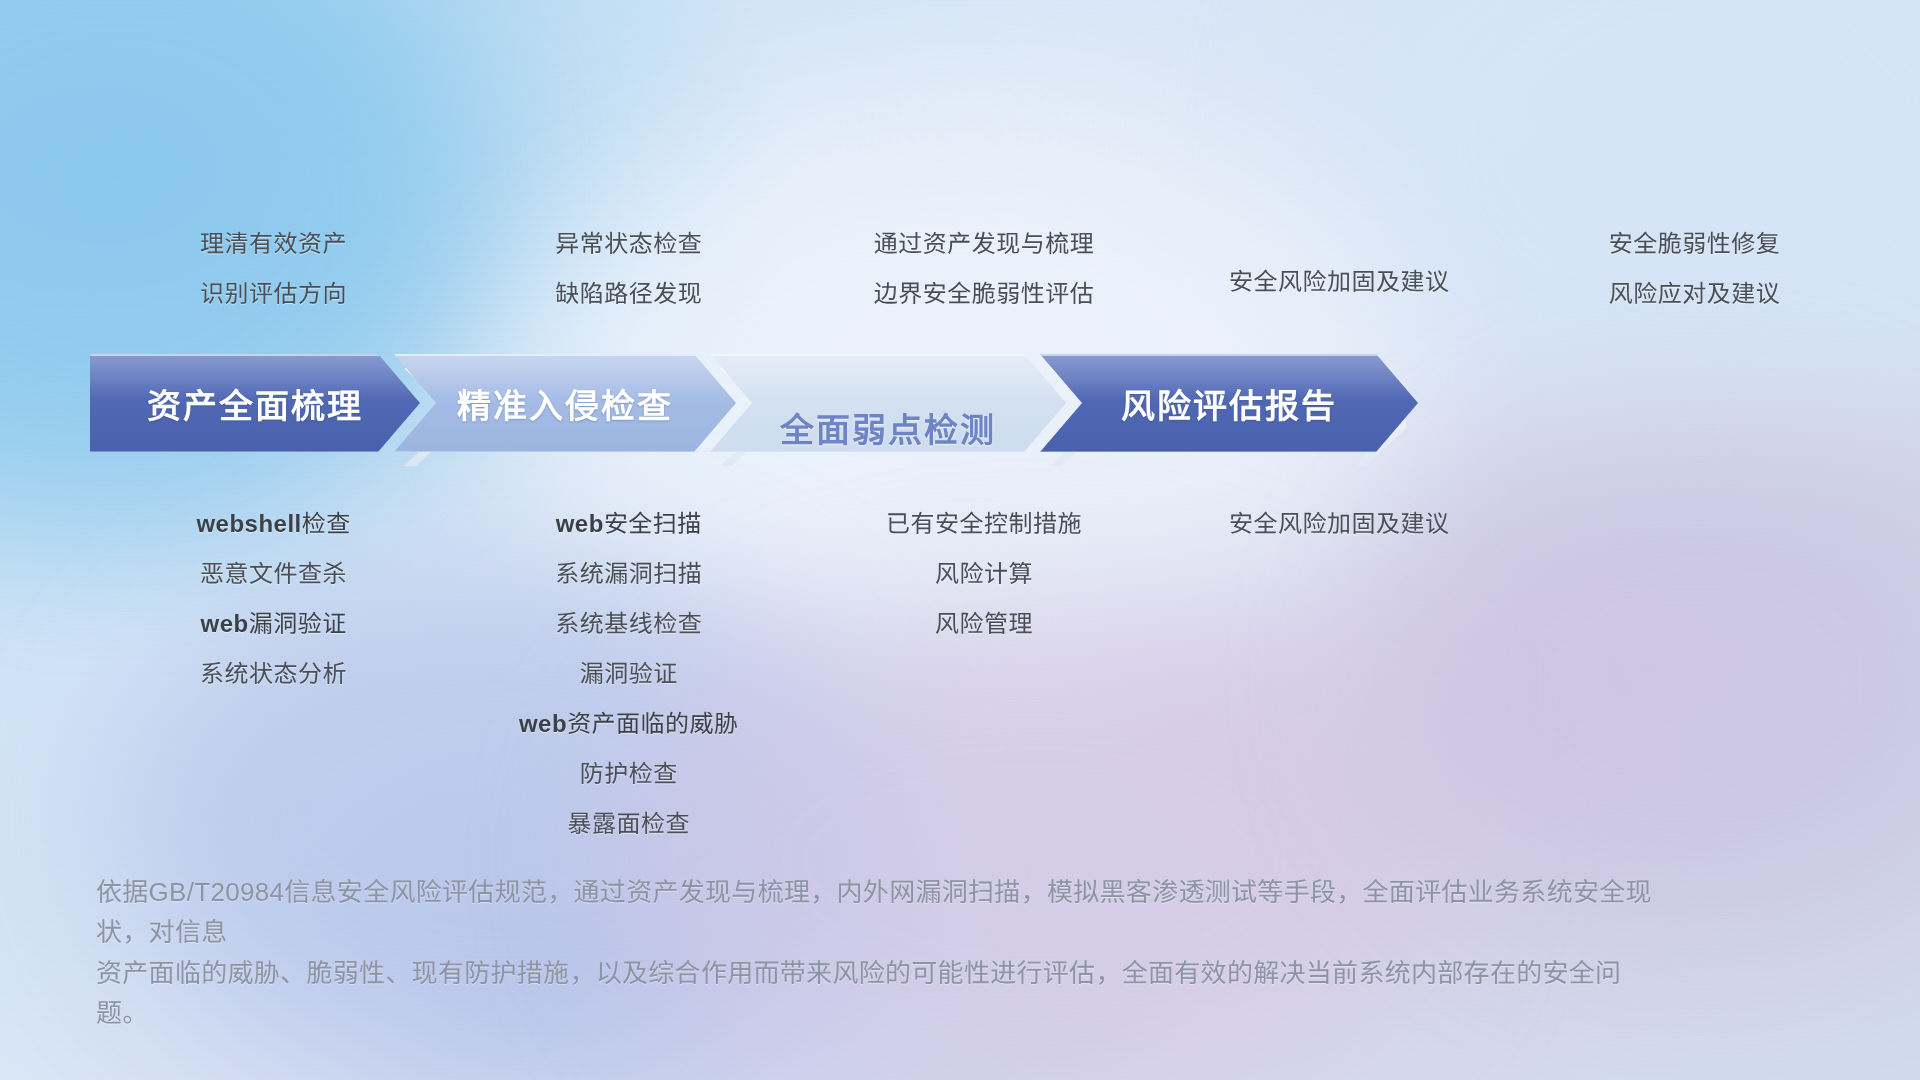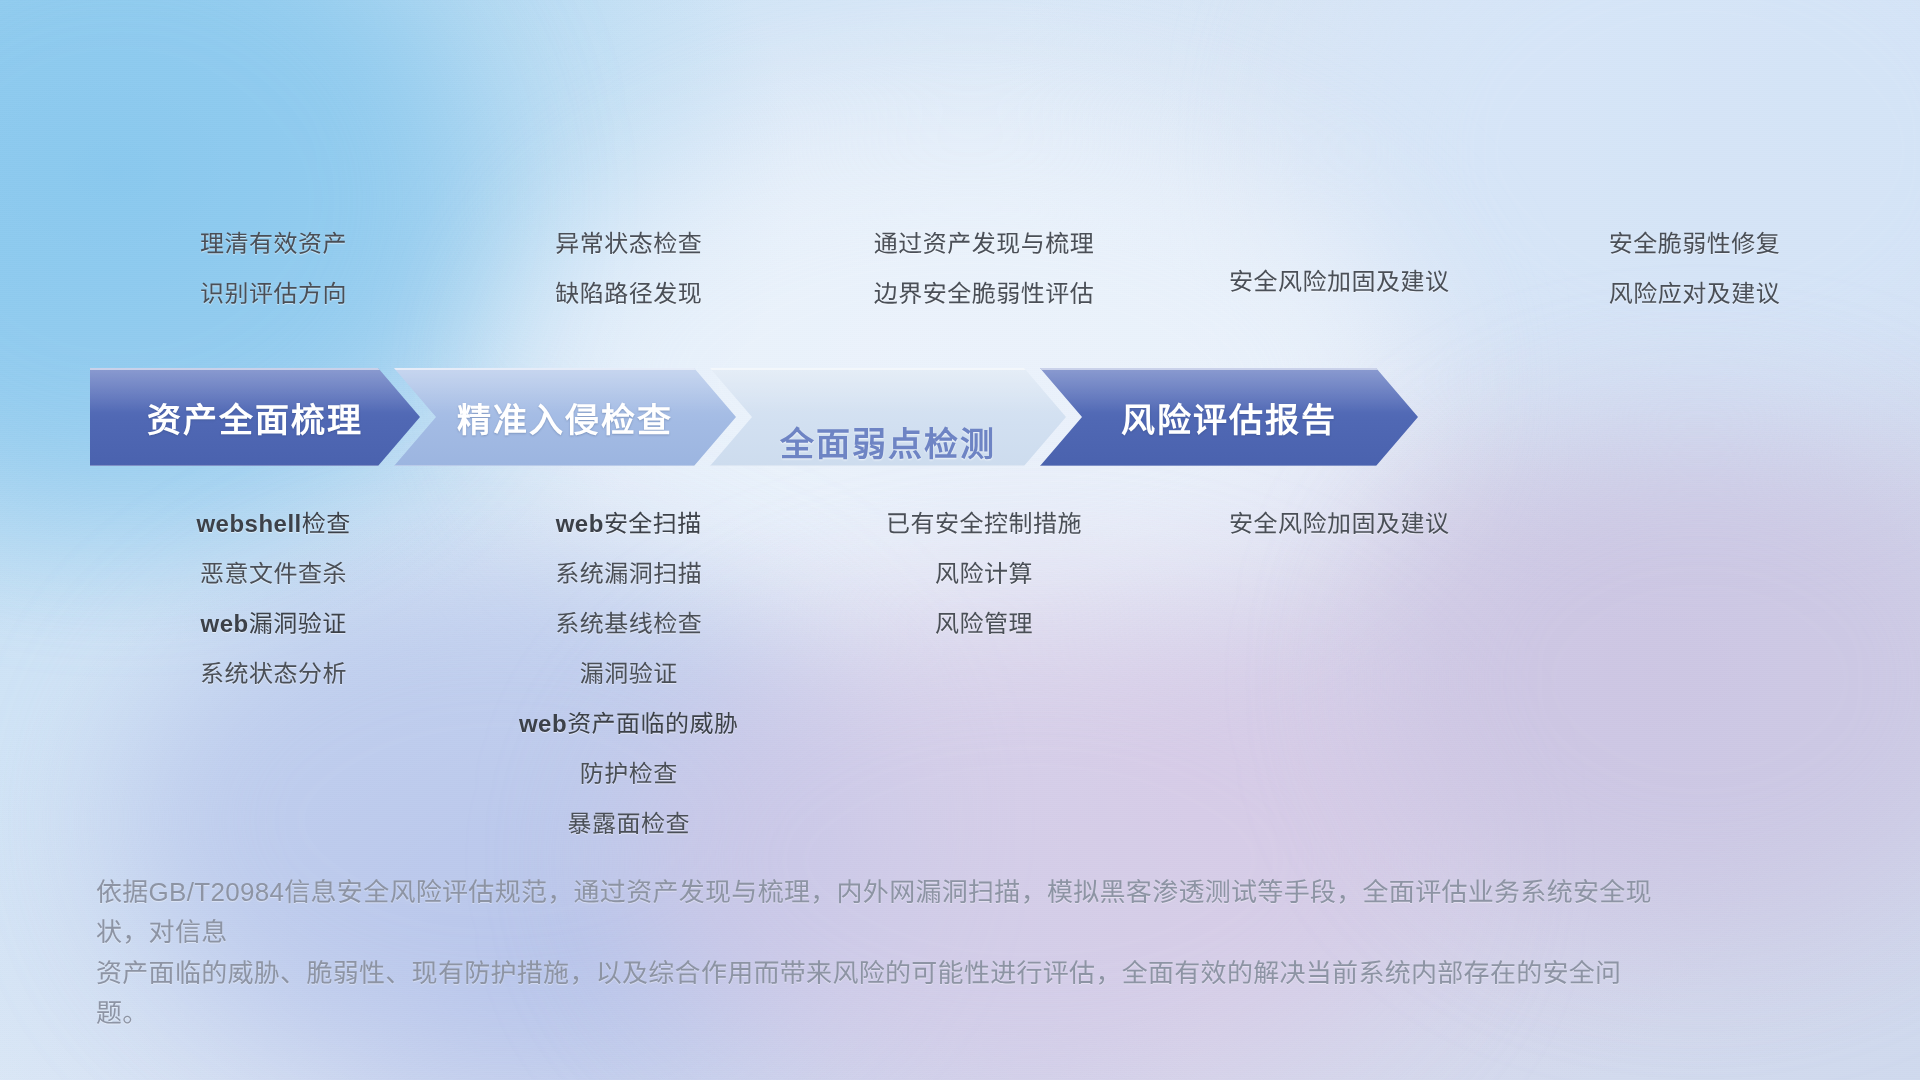--- a/index.html
+++ b/index.html
@@ -93,21 +93,21 @@
   }
   .note.em .cjk { font-weight: 400; }
 
   
   .top-row .col:nth-child(4) .note:first-child { margin-top: 26px; }
 
   
   .band {
     position: absolute;
     left: 90px;
-    top: 368px;
+    top: 354px;
     width: 1746px;
     height: 98px;
     display: flex;
     z-index: 4;
   }
   .arrow {
     position: relative;
     flex: 0 0 auto;
     height: 98px;
     display: flex;

